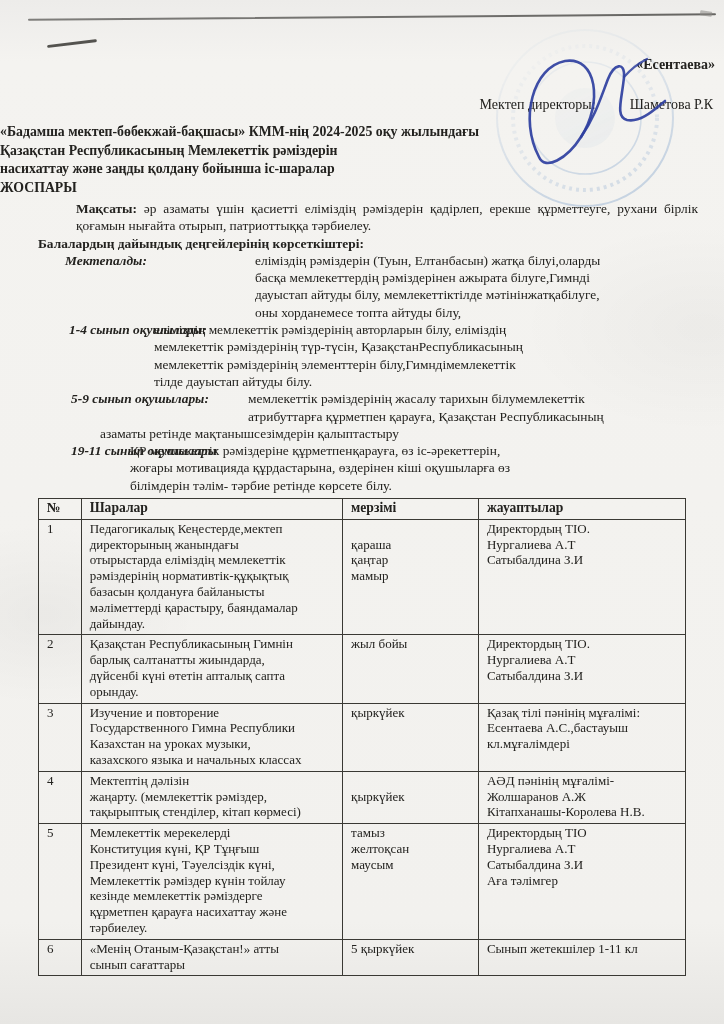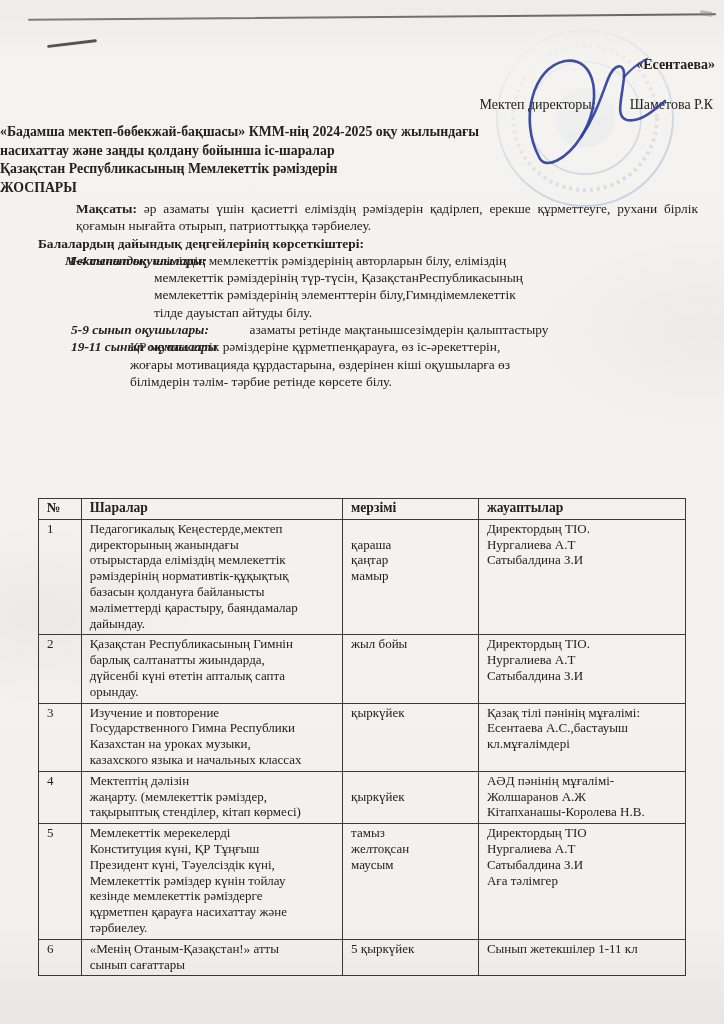--- a/index.html
+++ b/index.html
@@ -31,21 +31,21 @@
   .title{position:absolute;top:123px;left:0;width:100%;text-align:left;z-index:1;
     font-weight:bold;font-size:13.8px;line-height:18.6px;}
 
   .content{position:absolute;top:200px;left:38px;width:660px;z-index:1;font-size:13.4px;line-height:17.3px;}
   .goal{text-align:justify;margin-left:38px;}
   .goal .lbl{font-weight:bold;}
   .ind-heading{font-weight:bold;}
   .level{position:relative;}
   .level .lvl-label{position:absolute;font-style:italic;font-weight:bold;}
   .pre{white-space:pre-line;}
-  .lvl-tail{white-space:pre-line;text-align:center;}
+  .lvl-tail{white-space:pre-line;}
 
   .plan-table{position:absolute;top:498px;left:38px;width:648px;z-index:1;
     border-collapse:collapse;table-layout:fixed;font-size:13px;line-height:15.8px;}
   .plan-table th,.plan-table td{border:1.8px solid #3a3934;vertical-align:top;
     padding:1px 6px 3px 8px;text-align:left;font-weight:normal;white-space:pre-line;}
   .plan-table th{font-weight:bold;font-size:13.6px;white-space:normal;}
   .col-num{width:6.6%;}
   .col-act{width:40.4%;}
   .col-term{width:21%;}
   .col-resp{width:32%;}
@@ -74,45 +74,51 @@
   </svg>
 </div>
 
 <div class="hdr-approve">«Есентаева»</div>
 <div class="hdr-director">
   <span class="lbl">Мектеп директоры:</span><span>Шаметова Р.К</span>
 </div>
 
 <div class="title">
   <div>«Бадамша мектеп-бөбекжай-бақшасы» КММ-нің 2024-2025 оқу жылындағы</div>
+  <div>Қазақстан Республикасының Мемлекеттік рәміздерін</div>
   <div>насихаттау және заңды қолдану бойынша іс-шаралар</div>
-  <div>Қазақстан Республикасының Мемлекеттік рәміздерін</div>
   <div>ЖОСПАРЫ</div>
 </div>
 
 <div class="content">
   <div class="goal">
     <span class="lbl">Мақсаты:</span><span> әр азаматы үшін қасиетті еліміздің рәміздерін қадірлеп, ерекше құрметтеуге, рухани бірлік қоғамын нығайта отырып, патриоттыққа тәрбиелеу.</span>
   </div>
   <div class="ind-heading">Балалардың дайындық деңгейлерінің көрсеткіштері:</div>
 
   <div class="level">
     <span class="lvl-label" style="left:27px">Мектепалды:</span>
+    <div class="pre" style="margin-left:217px">еліміздің рәміздерін (Туын, Елтанбасын) жатқа білуі,оларды
+басқа мемлекеттердің рәміздерінен ажырата білуге,Гимнді
+дауыстап айтуды білу, мемлекеттіктілде мәтінінжатқабілуге,
+оны хорданемесе топта айтуды білу,</div>
   </div>
 
   <div class="level">
     <span class="lvl-label" style="left:31px">1-4 сынып оқушылары:</span>
     <div class="pre" style="margin-left:116px">еліміздің мемлекеттік рәміздерінің авторларын білу, еліміздің
 мемлекеттік рәміздерінің түр-түсін, ҚазақстанРеспубликасының
 мемлекеттік рәміздерінің элементтерін білу,Гимндімемлекеттік
 тілде дауыстап айтуды білу.</div>
   </div>
 
   <div class="level">
     <span class="lvl-label" style="left:33px">5-9 сынып оқушылары:</span>
+    <div class="pre" style="margin-left:210px">мемлекеттік рәміздерінің жасалу тарихын білумемлекеттік
+атрибуттарға құрметпен қарауға, Қазақстан Республикасының</div>
     <div class="lvl-tail" style="margin-left:62px">азаматы ретінде мақтанышсезімдерін қалыптастыру</div>
   </div>
 
   <div class="level">
     <span class="lvl-label" style="left:33px">19-11 сынып оқушылары</span>
     <div class="pre" style="margin-left:92px">ҚР мемлекеттік рәміздеріне құрметпенқарауға, өз іс-әрекеттерін,
 жоғары мотивацияда құрдастарына, өздерінен кіші оқушыларға өз
 білімдерін тәлім- тәрбие ретінде көрсете білу.</div>
   </div>
 </div>

